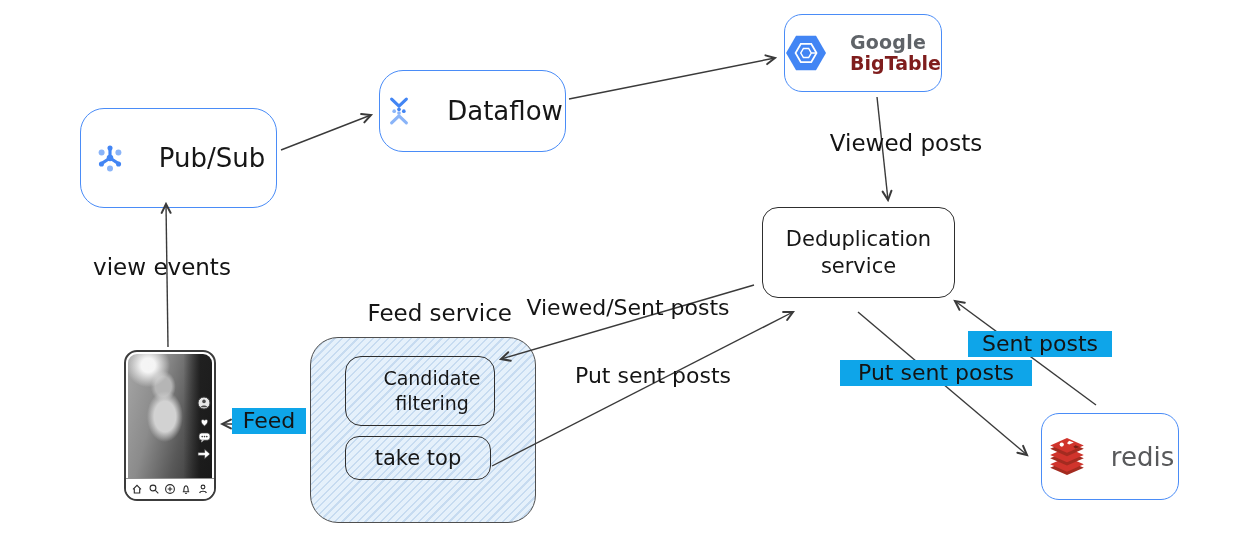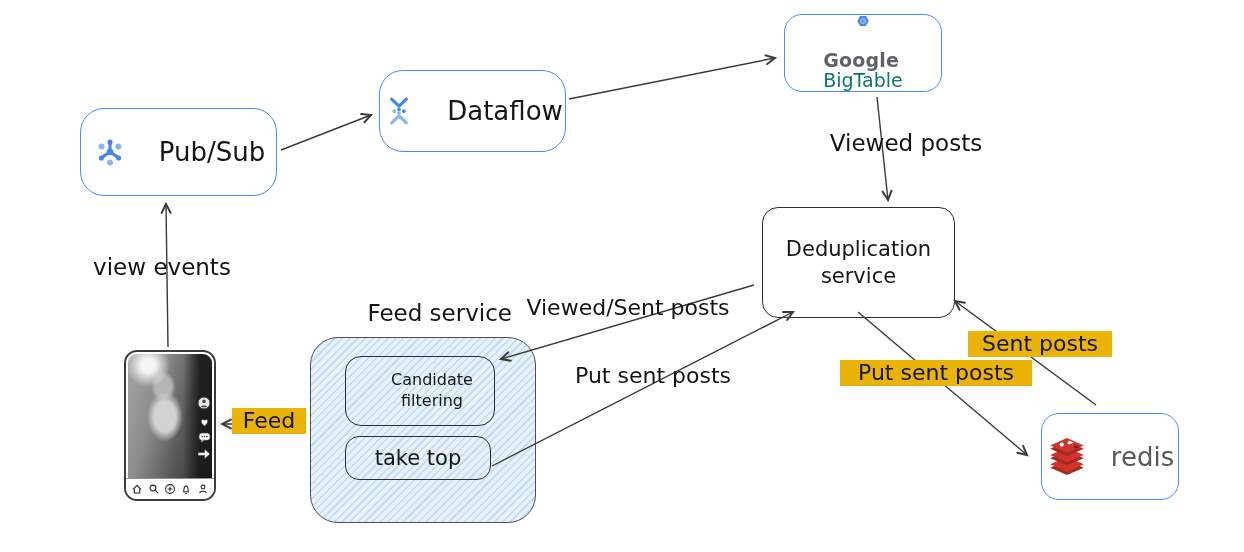--- a/index.html
+++ b/index.html
@@ -5,45 +5,45 @@
   html,body{margin:0;padding:0;background:#fff;}
   .canvas{position:relative;width:1244px;height:552px;background:#ffffff;overflow:hidden;
           font-family:"DejaVu Sans",sans-serif;color:#161616;}
   
   .wires{position:absolute;left:0;top:0;z-index:5;pointer-events:none;}
   
   .node{position:absolute;box-sizing:border-box;background:#fff;display:flex;
         align-items:center;justify-content:center;z-index:2;}
   .gcp{border:1.7px solid #4a8cf7;border-radius:24px;gap:31px;}
   .sketch{border:1.7px solid #2e2e2e;border-radius:16px;background:#fff;}
-  #pubsub{left:80px;top:108px;width:197px;height:88px;font-size:26px;}
+  #pubsub{left:80px;top:108px;width:197px;height:100px;font-size:26px;}
   #dataflow{left:379px;top:70px;width:187px;height:82px;font-size:26px;}
-  #bigtable{left:784px;top:14px;width:158px;height:78px;border-radius:18px;gap:23px;flex-direction:column;}
+  #bigtable{left:784px;top:14px;width:158px;height:78px;border-radius:18px;gap:23px;}
   .bt-text{display:flex;flex-direction:column;line-height:1.08;font-size:19px;}
   .bt-line1{color:#5f6368;font-weight:600;letter-spacing:.2px;}
-  .bt-line2{color:#0f766e;}
-  #dedup{left:762px;top:207px;width:193px;height:111px;font-size:21px;text-align:center;
+  .bt-line2{color:#7f1d1d;font-weight:bold;}
+  #dedup{left:762px;top:207px;width:193px;height:91px;font-size:21px;text-align:center;
          padding:12px 13px;line-height:1.25;}
   #redis{left:1041px;top:413px;width:138px;height:87px;border-radius:18px;gap:23px;
          font-size:26px;color:#58595b;font-weight:500;}
   
   #feed{left:310px;top:337px;width:226px;height:186px;border:1.7px solid #4f4f4f;
         border-radius:28px;z-index:2;
         background:repeating-linear-gradient(135deg,rgba(108,160,214,.30) 0 1.6px,
                    rgba(222,237,250,.55) 1.6px 5.4px),#eef5fc;}
   #candidate{left:345px;top:356px;width:150px;height:70px;border-radius:16px;
-             background:transparent;font-size:16px;text-align:center;line-height:1.3;z-index:3;padding-left:24px;}
+             background:transparent;font-size:19px;text-align:center;line-height:1.3;z-index:3;padding-left:24px;}
   #taketop{left:345px;top:436px;width:146px;height:44px;border-radius:14px;
            background:transparent;font-size:21px;z-index:3;}
   .feed-title{position:absolute;left:348px;top:300px;width:164px;text-align:right;
               font-size:23px;z-index:2;}
   
   .elabel{position:absolute;z-index:6;text-align:center;font-size:22px;color:#141414;
           line-height:1.2;}
-  .elabel.bg{background:#eab308;padding:0 5px;}
+  .elabel.bg{background:#0ea5e9;padding:0 5px;}
   #lbl-view-events{left:86px;top:254px;width:152px;font-size:23px;}
   #lbl-viewed-posts{left:804px;top:130px;width:204px;font-size:23px;}
   #lbl-viewed-sent{left:514px;top:295px;width:228px;}
   #lbl-put-sent-feed{left:556px;top:363px;width:194px;}
   #lbl-put-sent-redis{left:840px;top:360px;width:182px;}
   #lbl-sent-posts{left:968px;top:331px;width:134px;}
   #lbl-feed{left:232px;top:408px;width:64px;}
   
   #phone{left:124px;top:350px;width:92px;height:151px;border:2px solid #3c3c3c;
          border-radius:13px;background:#fff;z-index:2;overflow:hidden;display:block;}

